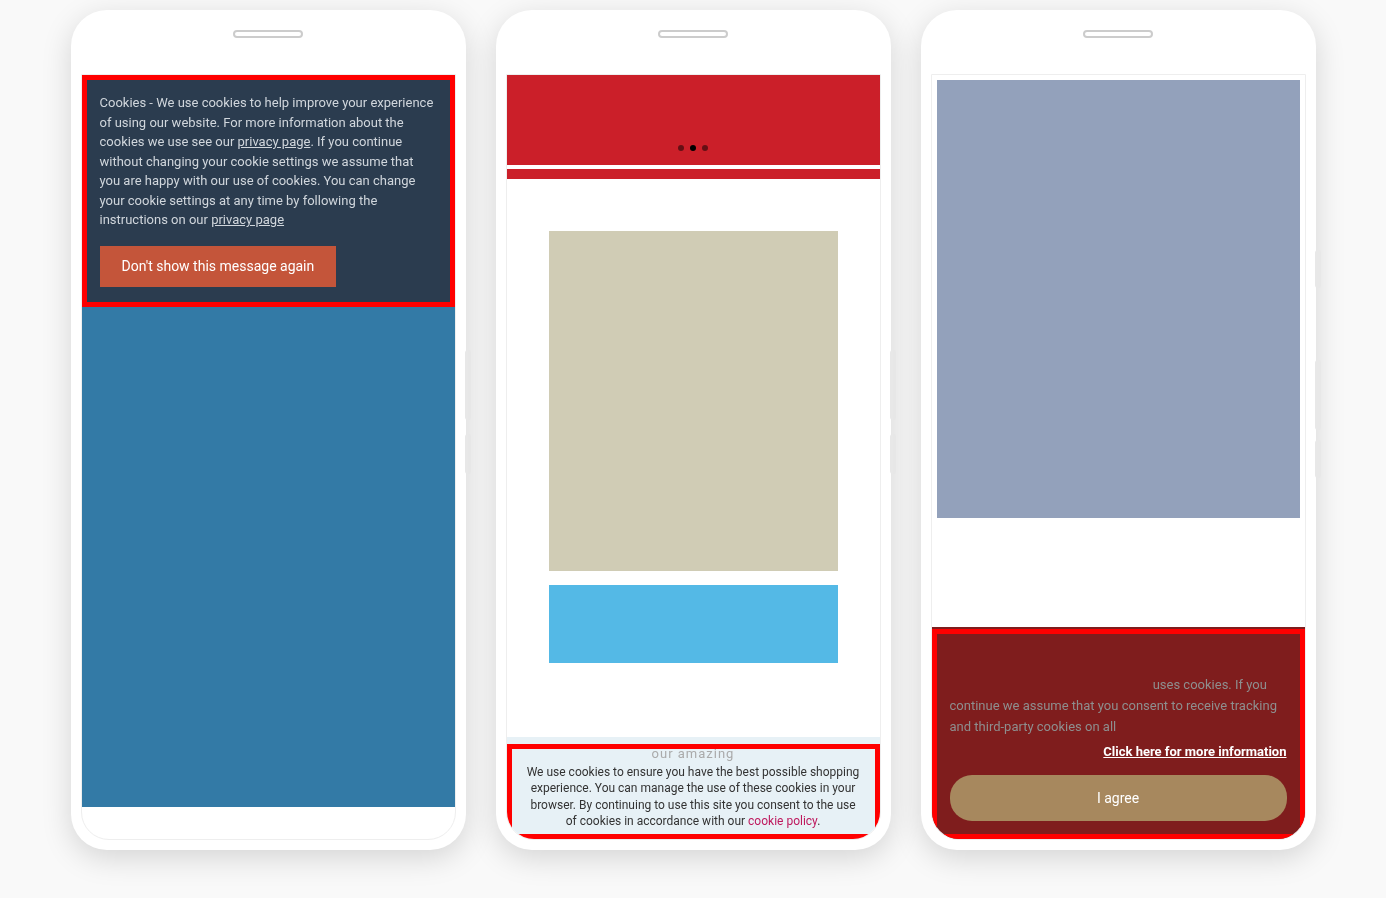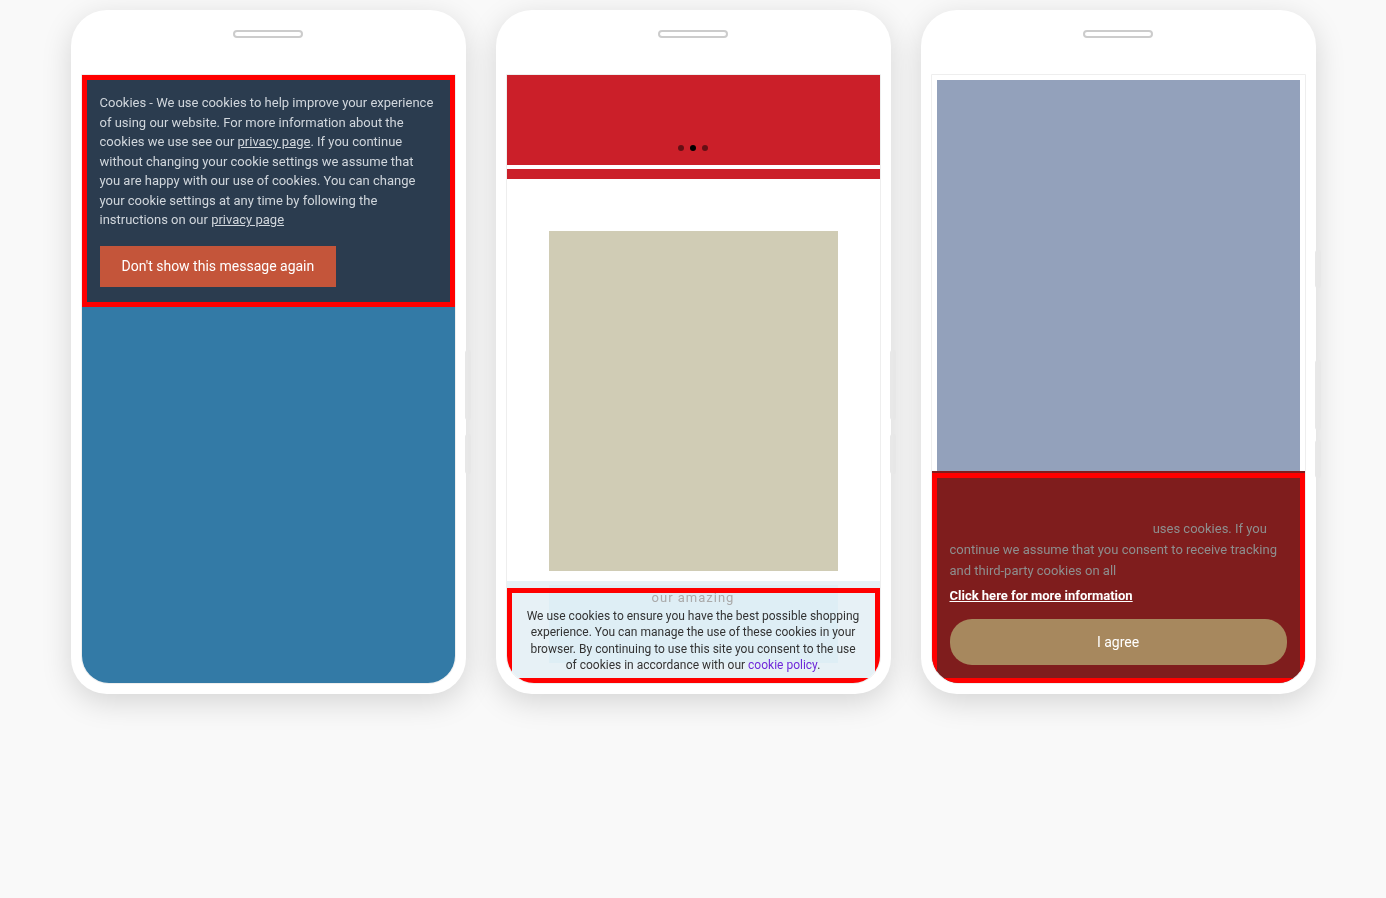--- a/index.html
+++ b/index.html
@@ -7,21 +7,21 @@
       background: #f9f9f9;
       font-family: -apple-system, BlinkMacSystemFont, "Segoe UI", Roboto, sans-serif;
       display: flex;
       justify-content: center;
       gap: 30px;
       padding: 10px 20px 40px;
       min-height: 898px;
     }
     .phone {
       width: 395px;
-      height: 684px;
+      height: 840px;
       background: #fff;
       border-radius: 36px;
       box-shadow: 0 8px 30px rgba(0,0,0,0.15);
       position: relative;
       padding: 10px;
     }
     .speaker {
       position: absolute;
       top: 20px;
       left: 50%;
@@ -108,34 +108,34 @@
     .p2-cookie {
       position: absolute;
       bottom: 0; left: 0; right: 0;
       padding: 8px 20px 10px;
       background: rgba(230,240,245,0.95);
       font-size: 12px;
       line-height: 1.35;
       text-align: center;
       color: #333;
     }
-    .p2-cookie a { color: #6d28d9; text-decoration: none; }
+    .p2-cookie a { color: #be185d; text-decoration: none; }
     .p2-cookie-fade { color: #aaa; font-size: 13px; letter-spacing: 1px; margin-bottom: 2px; display: block; }
     
     .p3-hero { height: 440px; margin: 4px; background: #93a1bb; border: 1px solid #fff; }
     .p3-banner {
       position: absolute;
       bottom: 0; left: 0; right: 0;
       background: #7f1d1d;
       padding: 28px 18px 18px;
       color: #8e8e8e;
       font-size: 13px;
       line-height: 1.6;
     }
-    .p3-link { color: #fff; font-weight: bold; text-align: left; display: block; margin: 4px 0 12px; }
+    .p3-link { color: #fff; font-weight: bold; text-align: right; display: block; margin: 4px 0 12px; }
     .p3-button {
       display: block;
       width: 100%;
       background: #a7885e;
       color: #fff;
       text-align: center;
       padding: 12px 0;
       font-size: 14px;
       cursor: pointer;
       border-radius: 22px;

